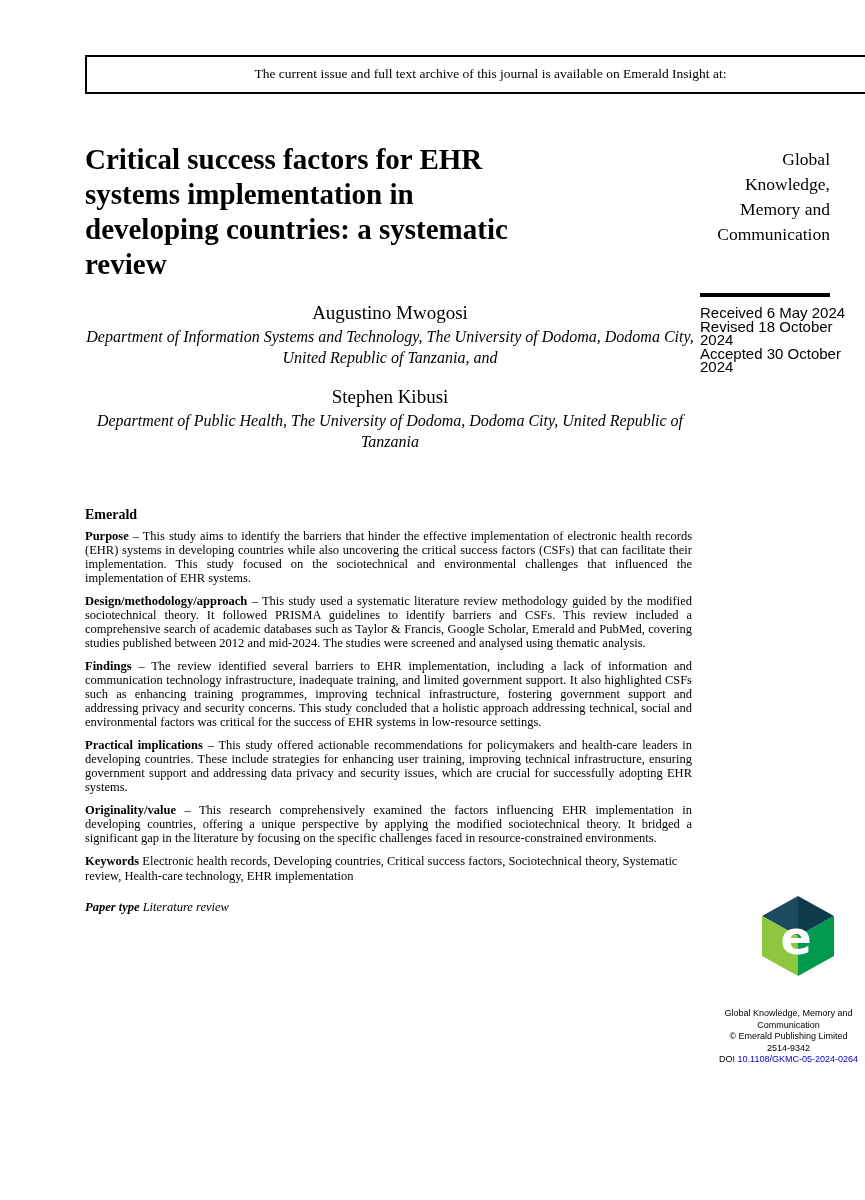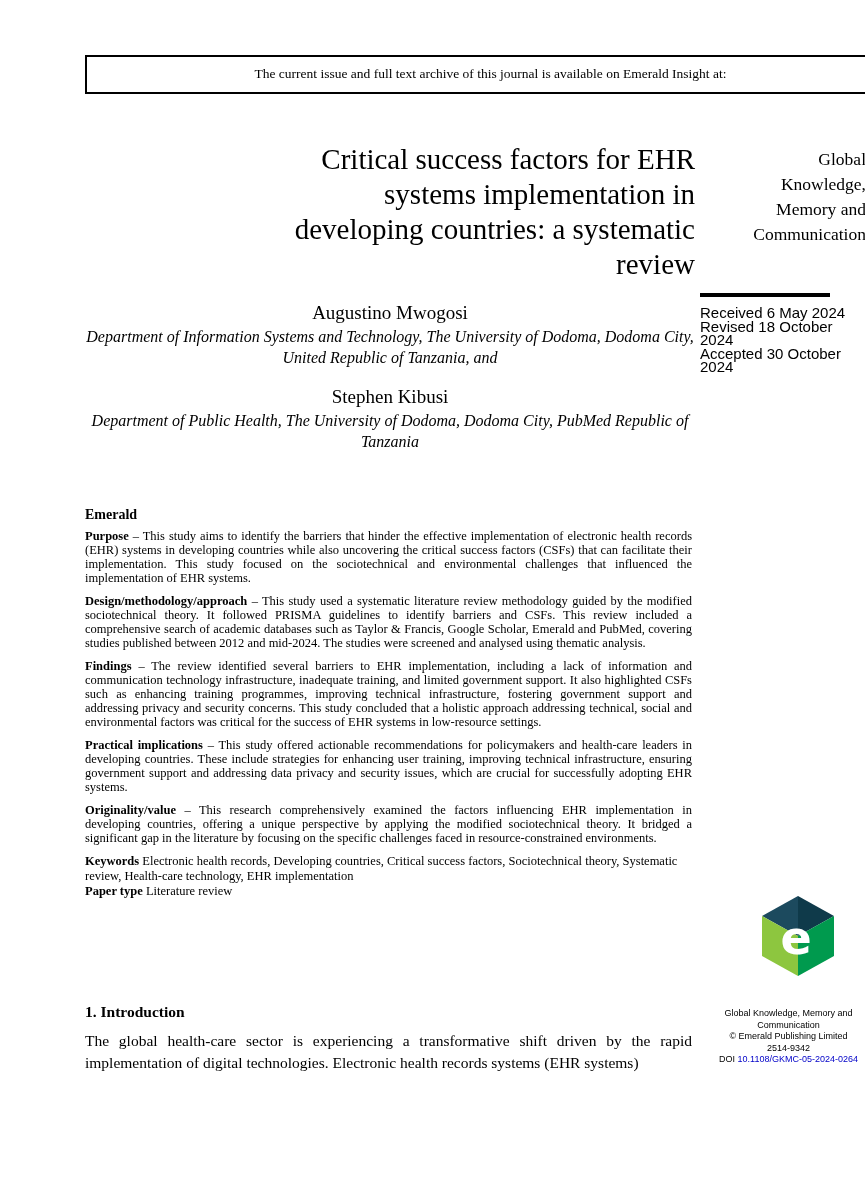--- a/index.html
+++ b/index.html
@@ -28,30 +28,30 @@
     color: #0000C8;
     font-weight: bold;
     text-decoration: none;
     cursor: pointer;
   }
 
   
   .title {
     position: absolute;
     left: 85px; top: 142px; width: 610px;
-    text-align: right;
+    text-align: left;
     font-size: 29px;
-    font-weight: normal;
+    font-weight: bold;
     line-height: 35px;
   }
 
   
   .journal-name {
     position: absolute;
-    left: 726px; top: 147px; width: 140px;
+    left: 690px; top: 147px; width: 140px;
     text-align: right;
     font-size: 17.5px;
     line-height: 25px;
   }
   .rule {
     position: absolute;
     left: 700px; top: 293px; width: 130px; height: 4px;
     background: #000;
   }
   .dates {
@@ -76,21 +76,21 @@
   
   .abstract {
     position: absolute;
     left: 85px; top: 508px; width: 607px;
     font-size: 12.5px;
     line-height: 14px;
   }
   .abs-heading { font-size: 14px; font-weight: bold; margin-bottom: 7px; }
   .abs-par { text-align: justify; margin-bottom: 9px; }
   .keywords { line-height: 15px; }
-  .paper-type { margin-top: 0; }
+  .paper-type { margin-top: 16px; font-style: italic; }
 
   
   .intro {
     position: absolute;
     left: 85px; top: 1003px; width: 607px;
   }
   .intro-heading { font-size: 15.5px; font-weight: bold; margin-bottom: 9px; }
   .intro-text { font-size: 15.5px; line-height: 22px; text-align: justify; }
 
   
@@ -138,21 +138,21 @@
   <div class="dates">
     <div>Received 6 May 2024</div>
     <div>Revised 18 October 2024</div>
     <div>Accepted 30 October 2024</div>
   </div>
 
   <div class="authors">
     <div class="author-name">Augustino Mwogosi</div>
     <div class="affiliation">Department of Information Systems and Technology, The University of Dodoma, Dodoma City, United Republic of Tanzania, and</div>
     <div class="author-name author2">Stephen Kibusi</div>
-    <div class="affiliation">Department of Public Health, The University of Dodoma, Dodoma City, PubMed Republic of Tanzania</div>
+    <div class="affiliation">Department of Public Health, The University of Dodoma, Dodoma City, United Republic of Tanzania</div>
   </div>
 
   <div class="abstract">
     <div class="abs-heading">Emerald</div>
 
     <p class="abs-par">
       <b>Purpose</b>
       <span>– This study aims to identify the barriers that hinder the effective implementation of electronic health records (EHR) systems in developing countries while also uncovering the critical success factors (CSFs) that can facilitate their implementation. This study focused on the sociotechnical and environmental challenges that influenced the implementation of EHR systems.</span>
     </p>
 
@@ -180,24 +180,20 @@
       <b>Keywords</b>
       <span>Electronic health records, Developing countries, Critical success factors, Sociotechnical theory, Systematic review, Health-care technology, EHR implementation</span>
     </p>
 
     <p class="paper-type">
       <b>Paper type</b>
       <span>Literature review</span>
     </p>
   </div>
 
-  <div class="intro">
-    <div class="intro-heading">1. Introduction</div>
-    <p class="intro-text">The global health-care sector is experiencing a transformative shift driven by the rapid implementation of digital technologies. Electronic health records systems (EHR systems)</p>
-  </div>
 
   <div class="logo">
     <svg width="72" height="80" viewBox="0 0 72 80" xmlns="http://www.w3.org/2000/svg">
       <polygon points="36,0 0,20 36,40" fill="#1C4A5E"></polygon>
       <polygon points="36,0 72,20 36,40" fill="#0F3A4A"></polygon>
       <polygon points="72,20 72,60 36,80 36,40" fill="#009A4E"></polygon>
       <polygon points="0,20 36,40 36,80 0,60" fill="#8DC63F"></polygon>
       <text x="34" y="42" text-anchor="middle" dominant-baseline="central" font-family="DejaVu Sans, sans-serif" font-size="46" font-weight="bold" fill="#ffffff">e</text>
     </svg>
   </div>

